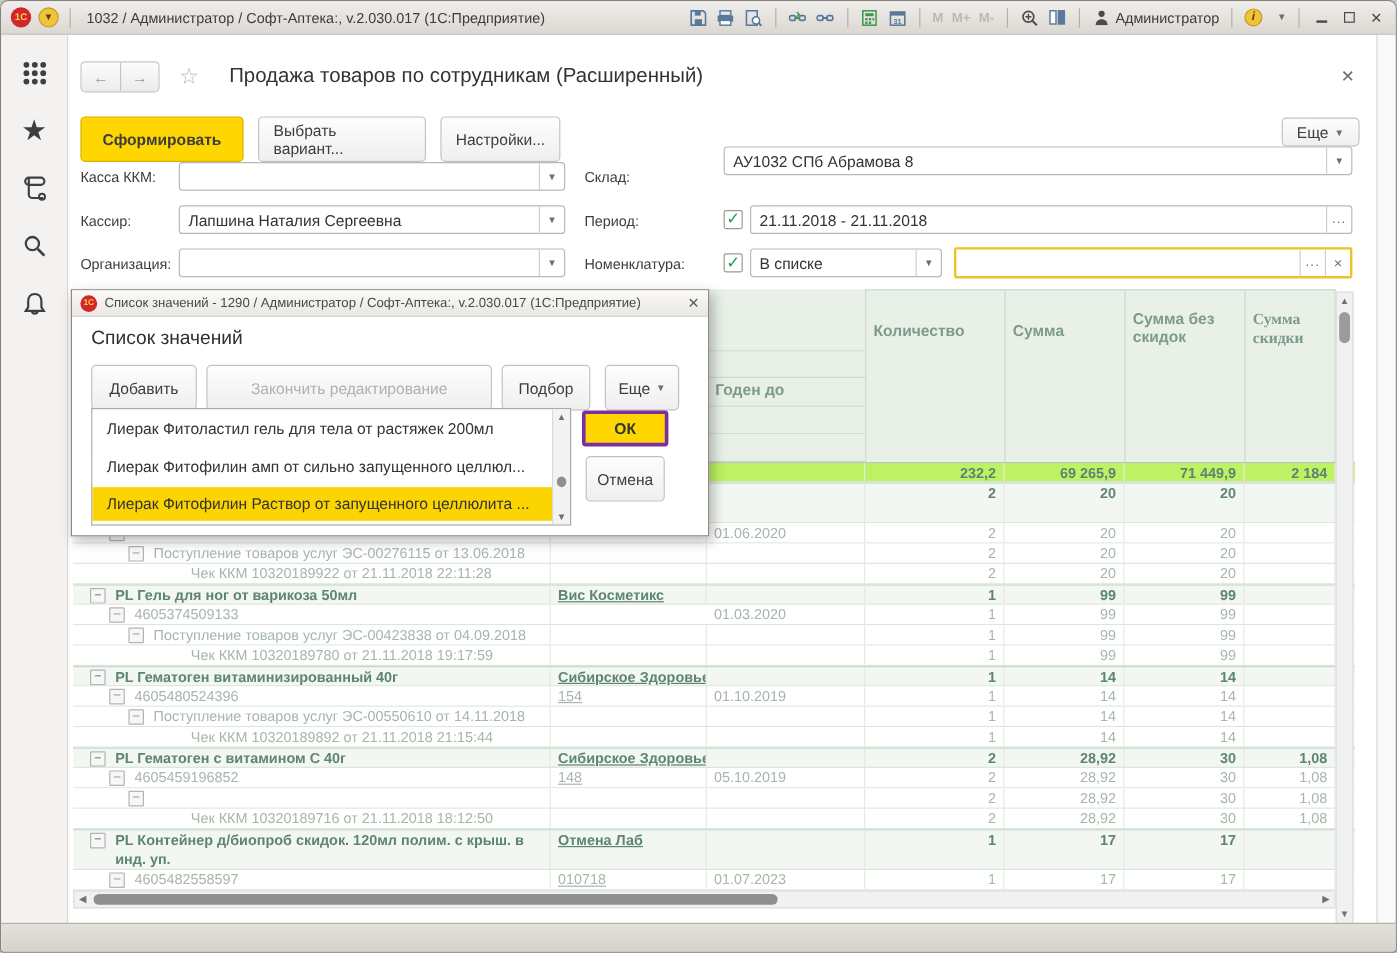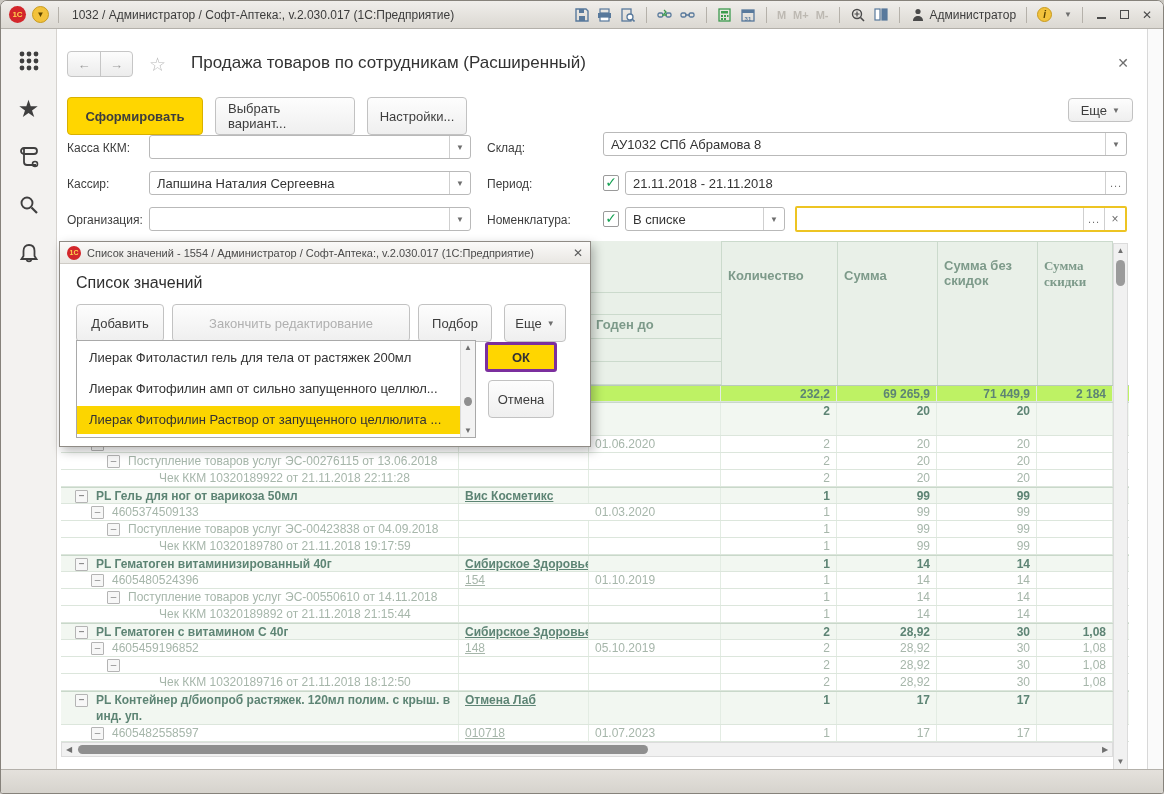--- a/index.html
+++ b/index.html
@@ -292,21 +292,21 @@
       <span class="val">Лапшина Наталия Сергеевна</span>
         <span class="fbtn">▼</span>
     </div>
     <div class="flabel" style="left:10px; top:184px;">Организация:</div>
     <div class="field" style="left:92px; top:178px; width:322px;">
       <span class="val"></span>
         <span class="fbtn">▼</span>
     </div>
 
     <div class="flabel" style="left:430px; top:112px;">Склад:</div>
-    <div class="field" style="left:546px; top:103px; width:524px;">
+    <div class="field" style="left:546px; top:93px; width:524px;">
       <span class="val">АУ1032 СПб Абрамова 8</span>
         <span class="fbtn">▼</span>
     </div>
     <div class="flabel" style="left:430px; top:148px;">Период:</div>
     <span class="checkbox" style="left:546px; top:146px;">✓</span>
     <div class="field" style="left:568px; top:142px; width:502px;">
       <span class="val">21.11.2018 - 21.11.2018</span>
         <span class="fbtn dots">...</span>
     </div>
     <div class="flabel" style="left:430px; top:184px;">Номенклатура:</div>
@@ -560,21 +560,21 @@
             <div class="cell c-god" style="padding-left: 6px;"></div>
             <div class="cell c-q num">2</div>
             <div class="cell c-s num">28,92</div>
             <div class="cell c-sn num">30</div>
             <div class="cell c-sk num">1,08</div>
           </div>
           <div class="row group tall">
             <div class="cell c-name namewrap">
               <span style="width: 14px; flex: 0 0 auto;"></span>
               <span class="expander">–</span>
-              <span class="ntext">PL Контейнер д/биопроб растяжек. 120мл полим. с крыш. в инд. уп.</span>
+              <span class="ntext">PL Контейнер д/биопроб скидок. 120мл полим. с крыш. в инд. уп.</span>
             </div>
             <div class="cell c-ser" style="padding-left: 6px;">Отмена Лаб</div>
             <div class="cell c-god" style="padding-left: 6px;"></div>
             <div class="cell c-q num">1</div>
             <div class="cell c-s num">17</div>
             <div class="cell c-sn num">17</div>
             <div class="cell c-sk num"></div>
           </div>
           <div class="row detail">
             <div class="cell c-name namewrap">
@@ -603,21 +603,21 @@
       <div class="arr right">▶</div>
     </div>
   </div>
 
   <div class="right-rail"></div>
   <div class="bottom-frame"></div>
 
   <div class="dialog">
     <div class="dlg-titlebar">
       <span class="logo1c">1С</span>
-      <span>Список значений - 1554 / Администратор / Софт-Аптека:, v.2.030.017  (1С:Предприятие)</span>
+      <span>Список значений - 1290 / Администратор / Софт-Аптека:, v.2.030.017  (1С:Предприятие)</span>
       <span class="dlg-close">✕</span>
     </div>
     <div class="dlg-heading">Список значений</div>
     <span class="btn dlg-add">Добавить</span>
     <span class="btn disabled dlg-finish">Закончить редактирование</span>
     <span class="btn dlg-pick">Подбор</span>
     <span class="btn dlg-more">
         <span>Еще</span>
         <span class="caret">▼</span>
       </span>

